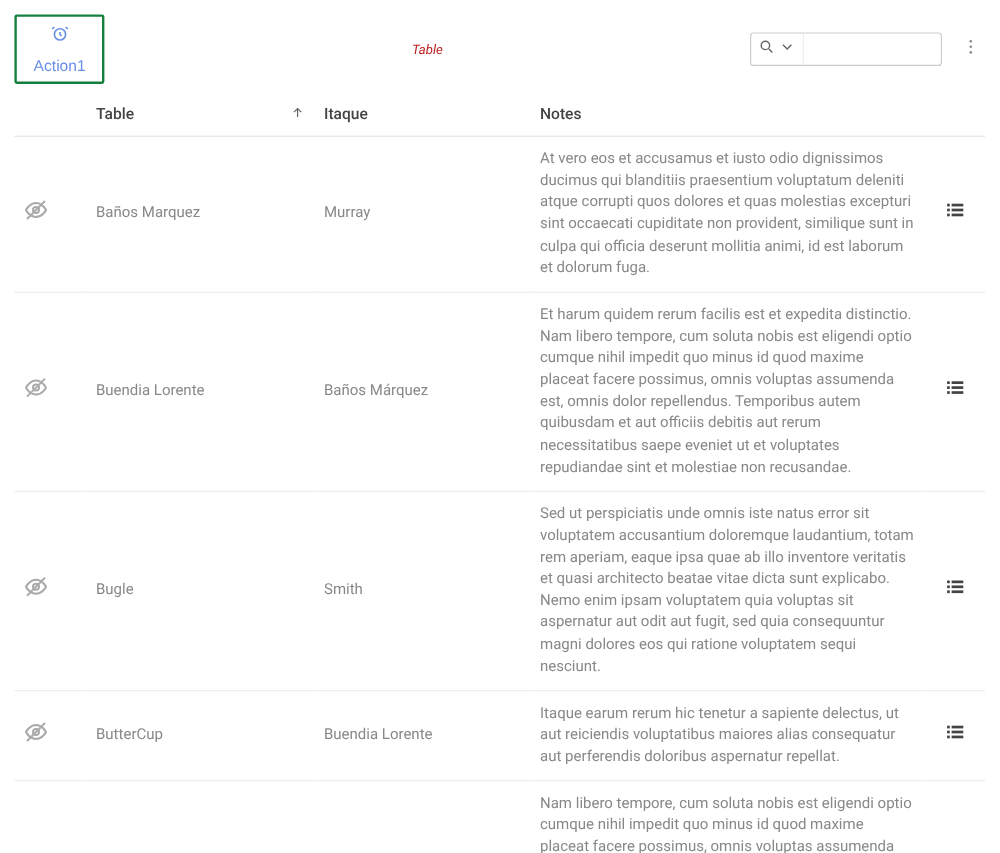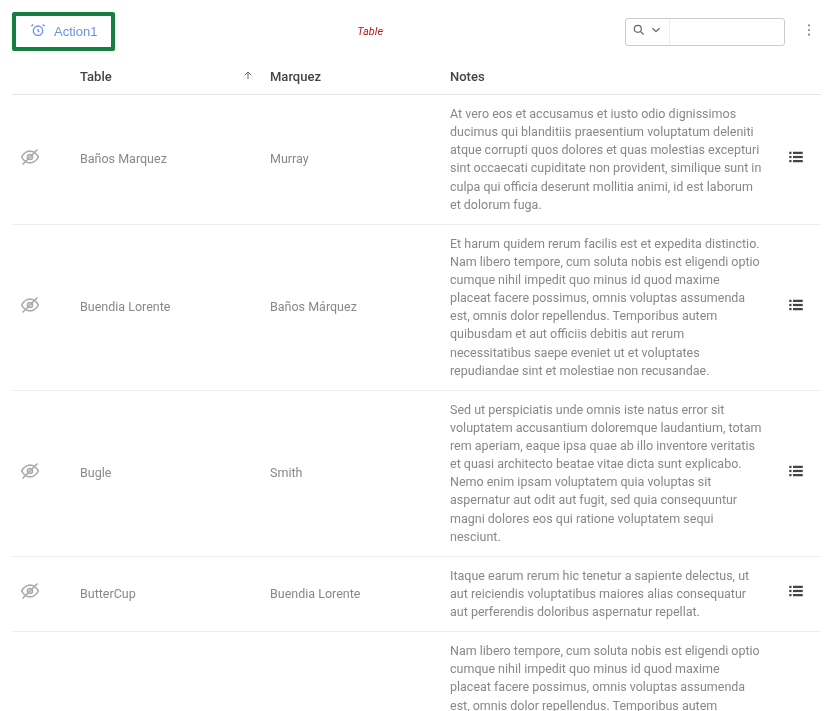--- a/index.html
+++ b/index.html
@@ -1,19 +1,19 @@
 <!DOCTYPE html>
 <html><head>
 <meta charset="utf-8">
 <style>
 * { box-sizing: border-box; margin: 0; padding: 0; }
 body { font-family: -apple-system, BlinkMacSystemFont, "Segoe UI", Roboto, sans-serif; font-size: 13px; color: #666; background: #fff; width: 833px; }
 .container { padding: 12px; }
 .toolbar { display: flex; align-items: center; margin-bottom: 8px; gap: 12px; }
-.action-btn { display: inline-flex; align-items: center; gap: 8px; border: 4px solid #15803d; color: #6a8fe8; background: #fff; padding: 6px 14px; font-size: 13px; cursor: pointer; border-radius: 2px; }
+.action-btn { display: inline-flex; align-items: center; gap: 8px; border: 2px solid #15803d; color: #6a8fe8; background: #fff; padding: 6px 14px; font-size: 13px; cursor: pointer; border-radius: 2px; flex-direction: column; }
 .action-btn svg { width: 16px; height: 16px; stroke: #6a8fe8; fill: none; }
 .title { flex: 1; text-align: center; font-size: 11px; font-weight: 400; color: #b91c1c; font-style: italic; }
 .search-group { display: flex; align-items: center; border: 1px solid #ccc; border-radius: 3px; height: 28px; width: 160px; }
 .search-icon-box { display: flex; align-items: center; padding: 0 6px; border-right: 1px solid #eee; height: 100%; gap: 3px; }
 .search-icon-box svg { width: 14px; height: 14px; }
 .search-input { border: none; outline: none; flex: 1; padding: 0 6px; font-size: 13px; width: 60px; }
 .more-btn { width: 24px; height: 24px; display: flex; align-items: center; justify-content: center; cursor: pointer; color: #888; }
 .more-btn svg { width: 16px; height: 16px; }
 table { width: 100%; border-collapse: collapse; }
 thead th { text-align: left; font-weight: 500; font-size: 13px; color: #444; padding: 10px 8px; border-bottom: 1px solid #e5e5e5; }
@@ -89,21 +89,21 @@
       <th></th>
       <th class="name-col">
         <span>Table</span>
         <span class="sort-icon">
           <svg width="12" height="12" viewBox="0 0 24 24" fill="none" stroke="#666" stroke-width="2">
                 <path d="M12 19V5"></path>
                 <path d="M6 11l6-6 6 6"></path>
               </svg>
         </span>
       </th>
-      <th>Marquez</th>
+      <th>Itaque</th>
       <th>Notes</th>
       <th></th>
     </tr>
   </thead>
   <tbody id="tbody">
         <tr>
           <td class="eye-icon"><span><svg viewBox="0 0 24 24" fill="none" stroke="#aaa" stroke-width="2">
                 <path d="M2 12s3.5-7 10-7 10 7 10 7-3.5 7-10 7-10-7-10-7z"></path>
                 <circle cx="12" cy="12" r="3"></circle>
                 <path d="M3 21L21 3"></path>

